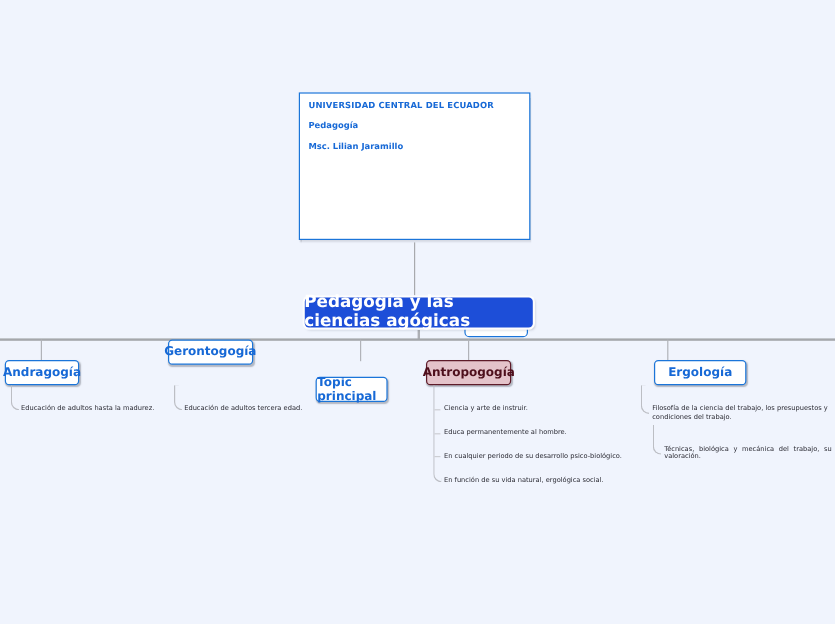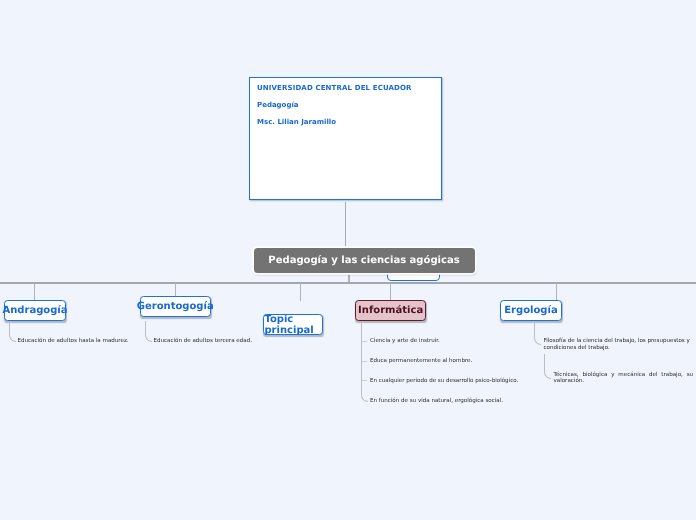--- a/index.html
+++ b/index.html
@@ -17,23 +17,23 @@
 
   
   .trunk{position:absolute;left:344.8px;top:201.5px;width:1.6px;height:44.5px;background:#a8a9ad;}
   .stub{position:absolute;left:348.4px;top:275px;width:1.4px;height:8px;background:#aeb0b5;}
 
   
   .ghost{position:absolute;left:386.8px;top:250px;width:53px;height:31px;background:#fff;
          border:1.6px solid #1b75d9;border-radius:4px;box-sizing:border-box;}
 
   
-  .root{position:absolute;left:253.5px;top:248px;width:221px;height:24.5px;background:#737373;
+  .root{position:absolute;left:253.5px;top:248px;width:190px;height:24.5px;background:#1d4ed8;
         border-radius:3.5px;box-sizing:border-box;display:flex;align-items:center;justify-content:center;
-        color:#fff;font-weight:bold;font-size:10px;
+        color:#fff;font-weight:bold;font-size:14px;
         box-shadow:0 0 0 1.8px #fdfdfe, 1px 1.5px 2.2px rgba(60,70,90,.28);}
 
   
   .bus{position:absolute;left:0px;top:282.2px;width:696px;height:1.7px;background:#a5a7ab;}
   .drop{position:absolute;width:1.2px;background:#b1b3b9;top:283px;height:17.5px;}
 
   
   .node{position:absolute;height:21px;border-radius:3.6px;box-sizing:border-box;
         display:flex;align-items:center;justify-content:center;
         font-weight:bold;font-size:10px;box-shadow:0.8px 1.2px 1.1px rgba(80,84,96,.38);}
@@ -63,38 +63,38 @@
   <div class="root">Pedagogía y las ciencias agógicas</div>
 
   <div class="bus"></div>
 
   <div class="drop" style="left:34.3px"></div>
   <div class="node blue" style="left:4px;top:300px;width:62px">Andragogía</div>
   <div class="lnk" style="left:8.5px;top:321px;width:6px;height:20px"></div>
   <div class="leaf" style="left:17.5px;top:338px;width:130px">Educación de adultos hasta la madurez.</div>
 
   <div class="drop" style="left:174.7px"></div>
-  <div class="node blue" style="left:140px;top:296px;width:70.5px">Gerontogogía</div>
+  <div class="node blue" style="left:140px;top:283px;width:70.5px">Gerontogogía</div>
   <div class="lnk" style="left:144.6px;top:321px;width:6px;height:20px"></div>
   <div class="leaf" style="left:153.5px;top:338px;width:130px">Educación de adultos tercera edad.</div>
 
   <div class="drop" style="left:299.9px"></div>
   <div class="node blue" style="left:263.4px;top:314px;width:60px">Topic principal</div>
 
   <div class="drop" style="left:389.9px"></div>
-  <div class="node pink" style="left:355.3px;top:300px;width:70.7px">Informática</div>
+  <div class="node pink" style="left:355.3px;top:300px;width:70.7px">Antropogogía</div>
   <div class="lnk" style="left:360.5px;top:321px;width:6px;height:80px"></div>
   <div class="tick" style="left:361.5px;top:340.6px;width:5px"></div>
   <div class="tick" style="left:361.5px;top:360.6px;width:5px"></div>
   <div class="tick" style="left:361.5px;top:380.4px;width:5px"></div>
   <div class="leaf" style="left:370px;top:338px;width:180px">Ciencia y arte de instruir.</div>
   <div class="leaf" style="left:370px;top:358px;width:180px">Educa permanentemente al hombre.</div>
   <div class="leaf" style="left:370px;top:377.5px;width:190px">En cualquier periodo de su desarrollo psico-biológico.</div>
   <div class="leaf" style="left:370px;top:397.5px;width:190px">En función de su vida natural, ergológica social.</div>
 
   <div class="drop" style="left:555.9px"></div>
-  <div class="node blue" style="left:500px;top:300px;width:62px">Ergología</div>
+  <div class="node blue" style="left:545px;top:300px;width:77px">Ergología</div>
   <div class="lnk" style="left:534.2px;top:321px;width:5.8px;height:23px"></div>
   <div class="leaf" style="left:543.5px;top:338px;width:155px">Filosofía de la ciencia del trabajo, los presupuestos y condiciones del trabajo.</div>
   <div class="lnk" style="left:544px;top:354.3px;width:5.8px;height:24px"></div>
   <div class="leaf" style="left:553.5px;top:371.5px;width:186px;text-align:justify">Técnicas, biológica y mecánica del trabajo, su organización y valoración.</div>
 
 </div>
 
 </body></html>

